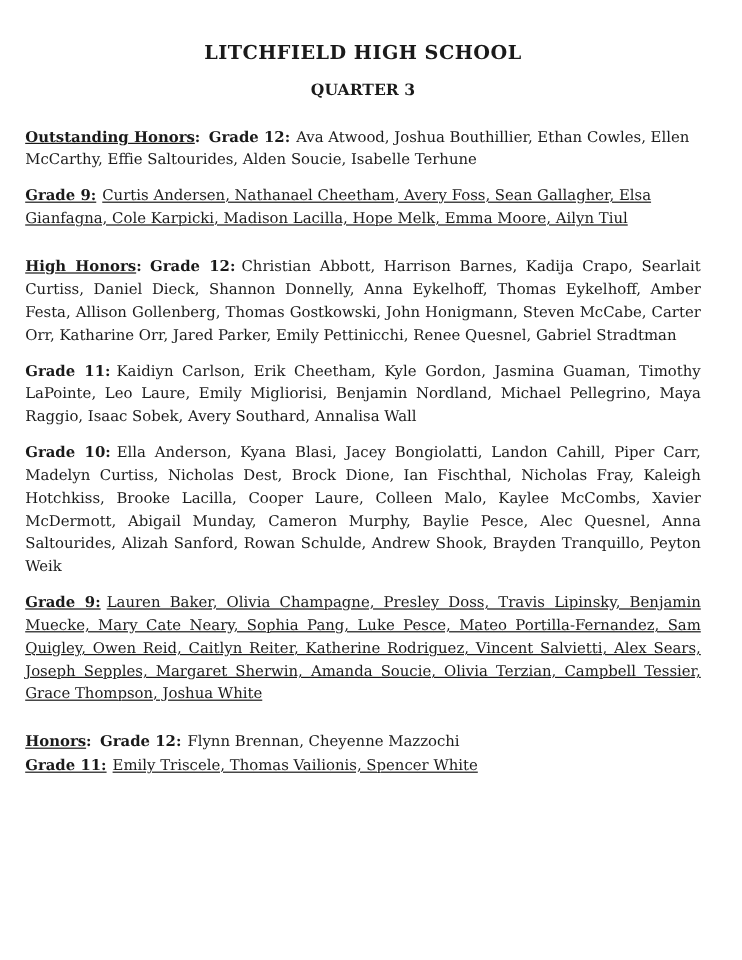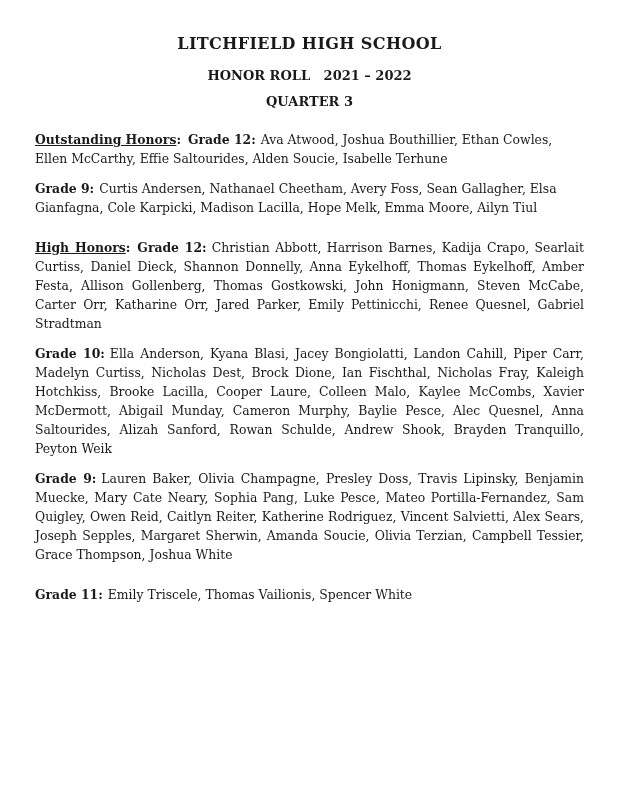--- a/index.html
+++ b/index.html
@@ -11,21 +11,21 @@
     width: 618px;
     height: 800px;
     overflow: hidden;
     font-family: "DejaVu Serif", "Liberation Serif", serif;
     color: #1a1a1a;
   }
   .page {
     box-sizing: border-box;
     width: 618px;
     height: 800px;
-    padding: 34px 34px 0 35px;
+    padding: 34px 34px 0 21px;
   }
   .doc-header { text-align: center; }
   .doc-header h1 {
     font-size: 16px;
     font-weight: bold;
     letter-spacing: 0.4px;
     margin: 0 0 15px 0;
   }
   .doc-header h2 {
     font-size: 13px;
@@ -38,21 +38,21 @@
     font-weight: bold;
     margin: 0 0 21px 0;
   }
   .section { margin: 0 0 21px 0; }
   .section:last-child { margin-bottom: 0; }
   p.entry {
     font-size: 12.4px;
     line-height: 19px;
     margin: 0 0 11px 0;
   }
-  p.entry:last-child { margin-bottom: 0; }
+  p.entry:last-child { margin-bottom: 0; text-decoration: underline; }
   p.justify { text-align: justify; }
   p.tight { margin-bottom: 1px; }
   .sec-heading {
     font-weight: bold;
     text-decoration: underline;
     text-align: center;
   }
   .sec-colon {
     font-weight: bold;
     margin-right: 7px;
@@ -62,33 +62,34 @@
     margin-right: 5px;
   }
 </style>
 </head>
 <body>
 
 <div class="page">
 
   <header class="doc-header">
     <h1>LITCHFIELD HIGH SCHOOL</h1>
-    <h2>HONOR ROLL   2021 – 2022</h2>
     <h3>QUARTER 3</h3>
   </header>
 
   <section class="section">
     <p class="entry"><span class="sec-heading">Outstanding Honors</span><span class="sec-colon">:</span><span class="grade">Grade 12:</span><span class="names">Ava Atwood, Joshua Bouthillier, Ethan Cowles, Ellen McCarthy, Effie Saltourides, Alden Soucie, Isabelle Terhune</span></p>
     <p class="entry"><span class="grade">Grade 9:</span><span class="names">Curtis Andersen, Nathanael Cheetham, Avery Foss, Sean Gallagher, Elsa Gianfagna, Cole Karpicki, Madison Lacilla, Hope Melk, Emma Moore, Ailyn Tiul</span></p>
   </section>
 
   <section class="section">
     <p class="entry justify"><span class="sec-heading">High Honors</span><span class="sec-colon">:</span><span class="grade">Grade 12:</span><span class="names">Christian Abbott, Harrison Barnes, Kadija Crapo, Searlait Curtiss, Daniel Dieck, Shannon Donnelly, Anna Eykelhoff, Thomas Eykelhoff, Amber Festa, Allison Gollenberg, Thomas Gostkowski, John Honigmann, Steven McCabe, Carter Orr, Katharine Orr, Jared Parker, Emily Pettinicchi, Renee Quesnel, Gabriel Stradtman</span></p>
+    <p class="entry justify"><span class="grade">Grade 11:</span><span class="names">Kaidiyn Carlson, Erik Cheetham, Kyle Gordon, Jasmina Guaman, Timothy LaPointe, Leo Laure, Emily Migliorisi, Benjamin Nordland, Michael Pellegrino, Maya Raggio, Isaac Sobek, Avery Southard, Annalisa Wall</span></p>
     <p class="entry justify"><span class="grade">Grade 10:</span><span class="names">Ella Anderson, Kyana Blasi, Jacey Bongiolatti, Landon Cahill, Piper Carr, Madelyn Curtiss, Nicholas Dest, Brock Dione, Ian Fischthal, Nicholas Fray, Kaleigh Hotchkiss, Brooke Lacilla, Cooper Laure, Colleen Malo, Kaylee McCombs, Xavier McDermott, Abigail Munday, Cameron Murphy, Baylie Pesce, Alec Quesnel, Anna Saltourides, Alizah Sanford, Rowan Schulde, Andrew Shook, Brayden Tranquillo, Peyton Weik</span></p>
     <p class="entry justify"><span class="grade">Grade 9:</span><span class="names">Lauren Baker, Olivia Champagne, Presley Doss, Travis Lipinsky, Benjamin Muecke, Mary Cate Neary, Sophia Pang, Luke Pesce, Mateo Portilla-Fernandez, Sam Quigley, Owen Reid, Caitlyn Reiter, Katherine Rodriguez, Vincent Salvietti, Alex Sears, Joseph Sepples, Margaret Sherwin, Amanda Soucie, Olivia Terzian, Campbell Tessier, Grace Thompson, Joshua White</span></p>
   </section>
 
   <section class="section">
+    <p class="entry tight"><span class="sec-heading">Honors</span><span class="sec-colon">:</span><span class="grade">Grade 12:</span><span class="names">Flynn Brennan, Cheyenne Mazzochi</span></p>
     <p class="entry tight"><span class="grade">Grade 11:</span><span class="names">Emily Triscele, Thomas Vailionis, Spencer White</span></p>
 
   </section>
 
 </div>
 
 </body></html>

